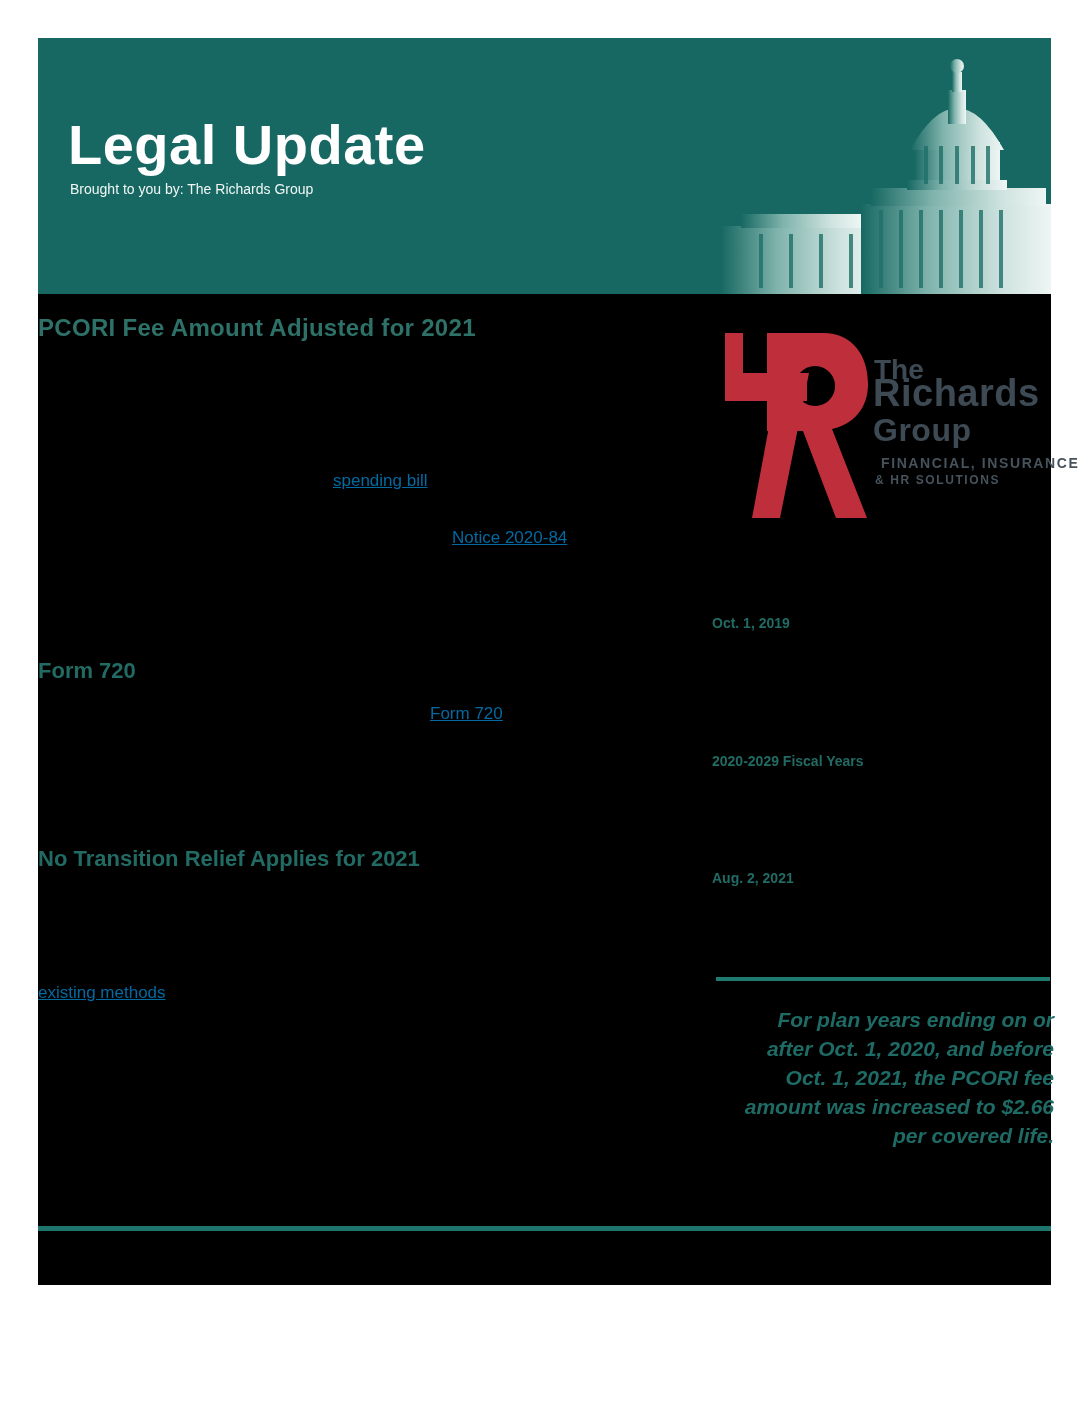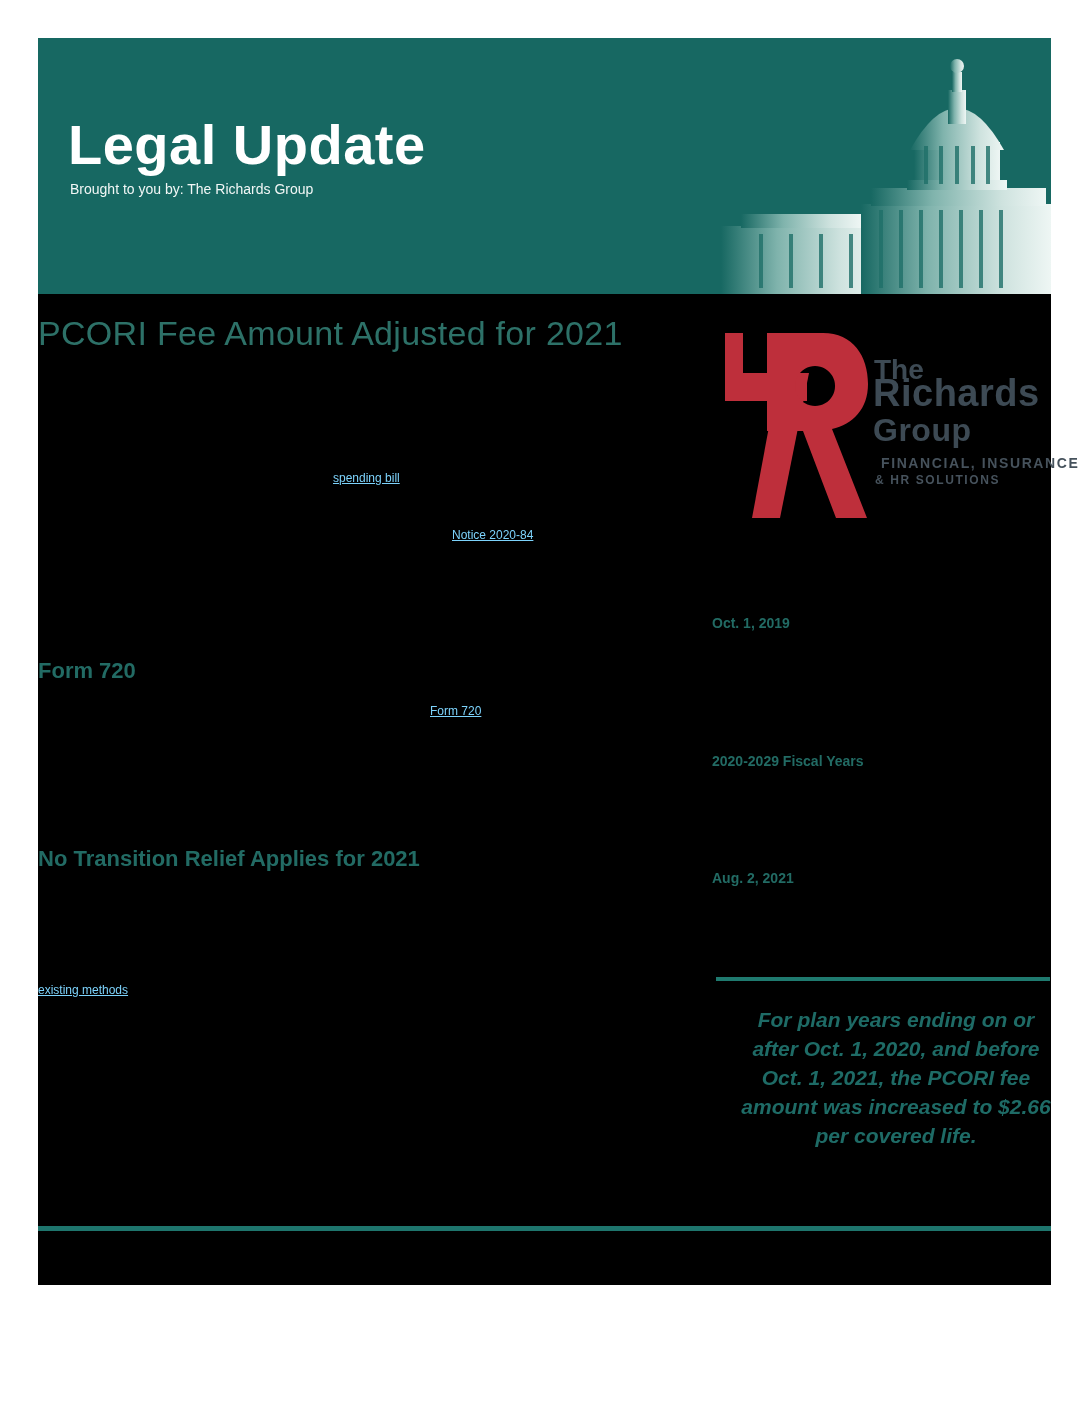--- a/index.html
+++ b/index.html
@@ -59,29 +59,29 @@
   .content {
     position: absolute;
     left: 0; top: 256px;
     width: 100%;
     height: 991px;
     background: #000000;
   }
   .content * { position: absolute; white-space: nowrap; }
   .article-title {
     left: 0px; top: 20px;
-    font-size: 34px;
-    font-weight: 400;
+    font-size: 24px;
+    font-weight: 700;
     color: #2d7168;
     letter-spacing: 0.3px;
   }
   a.doclink {
-    color: #7dd3fc;
+    color: #0369a1;
     text-decoration: underline;
-    font-size: 12px;
+    font-size: 17px;
     cursor: pointer;
   }
   .link-spending   { left: 295px; top: 177px; }
   .link-notice     { left: 414px; top: 234px; }
   .link-form720    { left: 392px; top: 410px; }
   .link-existing   { left: 0px;   top: 689px; }
   .subhead {
     font-size: 22px;
     font-weight: 700;
     color: #226b64;
@@ -136,21 +136,21 @@
   
   .callout-rule {
     left: 678px; top: 683px;
     width: 334px; height: 4px;
     background: #1f7a6f;
   }
   .callout-text {
     left: 700px; top: 712px;
     width: 316px;
     white-space: normal;
-    text-align: center;
+    text-align: right;
     font-size: 21px;
     font-weight: 700;
     font-style: italic;
     line-height: 1.38;
     color: #1e6b66;
   }
   
   .footer-rule {
     left: 0px; top: 932px;
     width: 1013px; height: 5px;

